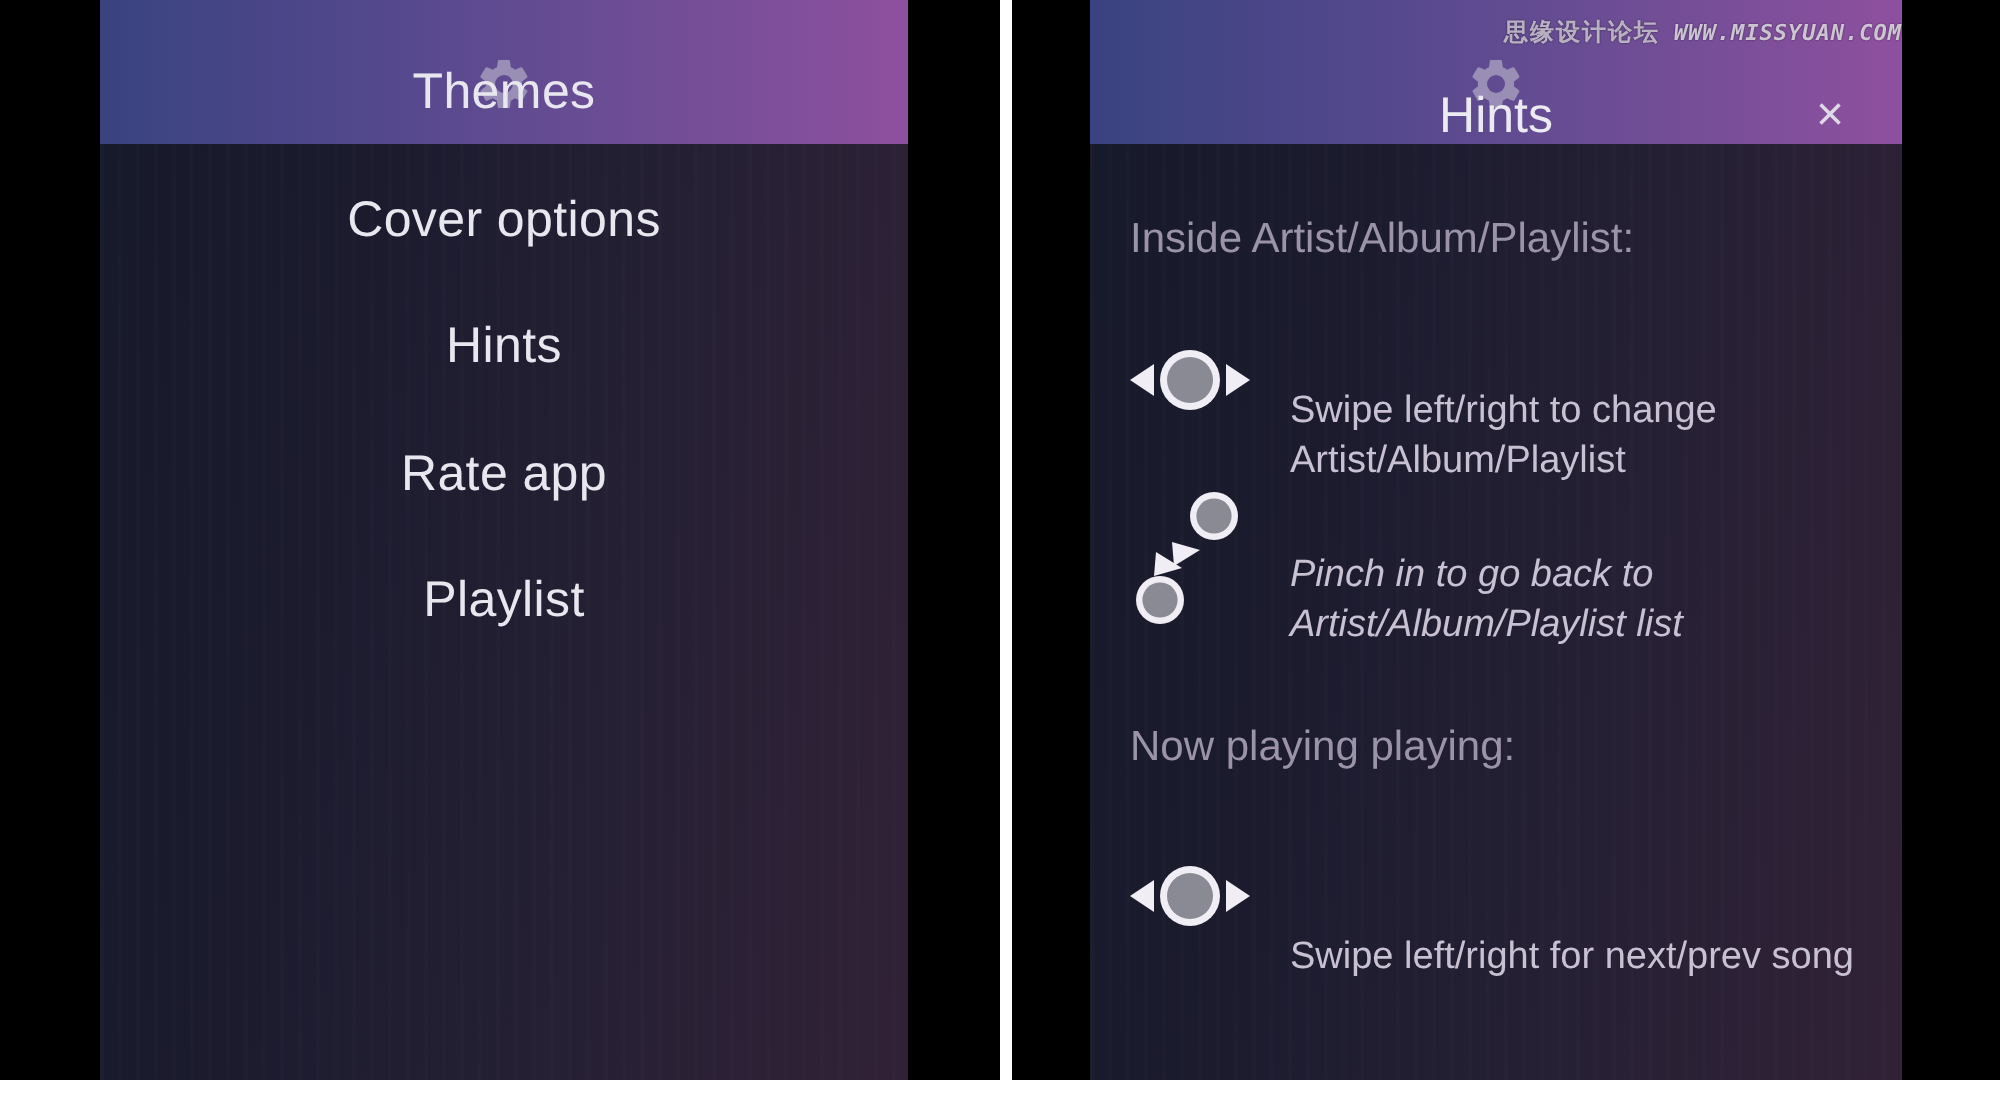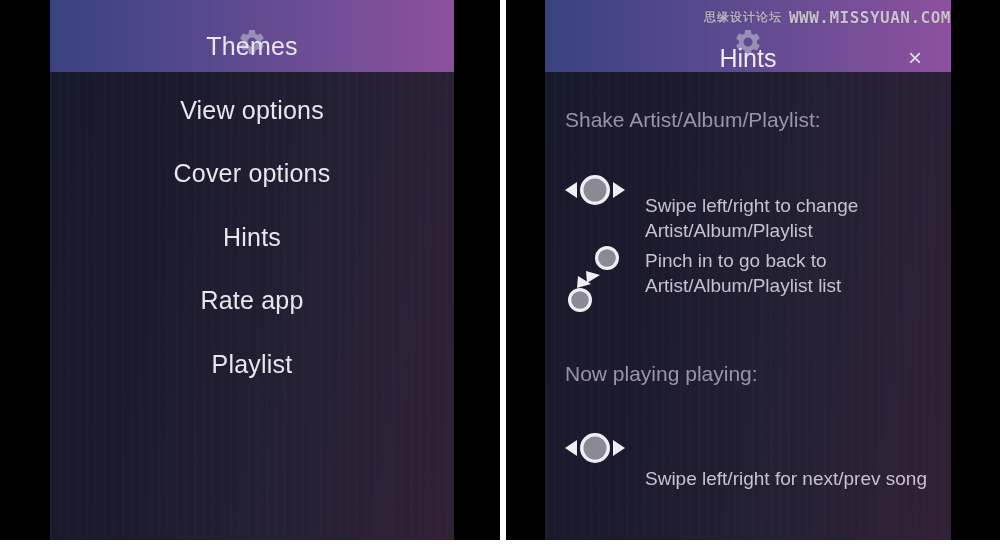--- a/index.html
+++ b/index.html
@@ -167,21 +167,21 @@
     position: absolute;
     left: 88px;
     top: 0;
     width: 300px;
     color: #c7c1d2;
     font-size: 19px;
     font-weight: 300;
     line-height: 25px;
   }
   .hr-1 .hint-text { top: 1px; margin-top: 32px; }
-  .hr-2 .hint-text { top: 8px; }
+  .hr-2 .hint-text { top: 35px; font-style: italic; }
   .hr-3 .hint-text { top: 12px; margin-top: 36px; }
   .hr-2 .hint-icon { width: 76px; height: 80px; }
 
   
   .watermark {
     position: absolute;
     right: 49px;
     top: 8px;
     display: flex;
     align-items: center;
@@ -192,25 +192,26 @@
   .wm-cn {
     color: rgba(235,230,240,0.72);
     font-size: 12px;
     font-weight: 700;
     letter-spacing: 1px;
     font-family: "DejaVu Sans", sans-serif;
     text-shadow: 0 0 1px rgba(0,0,0,0.6);
   }
   .wm-en {
     color: rgba(240,236,244,0.80);
-    font-size: 16px;
+    font-size: 11px;
     font-weight: 700;
     letter-spacing: 0.5px;
     font-family: "DejaVu Sans Mono", monospace;
     text-shadow: 0 0 1px rgba(0,0,0,0.6);
+    font-style: italic;
   }
 </style>
 </head>
 <body>
 
 <div class="stage">
 
   <div class="bezel b1"></div>
   <div class="bezel b2"></div>
   <div class="bezel b3"></div>
@@ -222,21 +223,20 @@
     <div class="panel-header">
       <span class="gear-wrap">
         <svg width="30" height="30" viewBox="0 0 24 24">
           <path fill="rgba(200,198,212,0.55)" d="M19.14 12.94a7.07 7.07 0 0 0 0-1.88l2.03-1.58a.5.5 0 0 0 .12-.64l-1.92-3.32a.5.5 0 0 0-.6-.22l-2.39.96a7.3 7.3 0 0 0-1.63-.94l-.36-2.54a.5.5 0 0 0-.5-.42h-3.84a.5.5 0 0 0-.5.42l-.36 2.54c-.58.24-1.13.55-1.63.94l-2.39-.96a.5.5 0 0 0-.6.22L2.65 8.84a.5.5 0 0 0 .12.64l2.03 1.58a7.07 7.07 0 0 0 0 1.88L2.77 14.5a.5.5 0 0 0-.12.64l1.92 3.32c.13.23.4.32.6.22l2.39-.96c.5.39 1.05.7 1.63.94l.36 2.54c.04.24.25.42.5.42h3.84c.25 0 .46-.18.5-.42l.36-2.54c.58-.24 1.13-.55 1.63-.94l2.39.96c.21.1.47.01.6-.22l1.92-3.32a.5.5 0 0 0-.12-.64l-2.03-1.58zM12 15.6A3.6 3.6 0 1 1 12 8.4a3.6 3.6 0 0 1 0 7.2z"></path>
         </svg>
       </span>
     </div>
 
     <nav class="menu">
       <a class="menu-item">Themes</a>
-      <a class="menu-item">View options</a>
       <a class="menu-item">Cover options</a>
       <a class="menu-item">Hints</a>
       <a class="menu-item">Rate app</a>
       <a class="menu-item">Playlist</a>
     </nav>
   </div>
 
   <div class="panel right">
     <div class="panel-body"></div>
 
@@ -248,21 +248,21 @@
       </span>
     </div>
 
     <div class="hints">
 
       <div class="hints-titlebar">
         <div class="hints-title">Hints</div>
         <div class="close-btn">×</div>
       </div>
 
-      <div class="section-heading sh-1">Shake Artist/Album/Playlist:</div>
+      <div class="section-heading sh-1">Inside Artist/Album/Playlist:</div>
 
       <div class="hint-row hr-1">
         <span class="hint-icon">
           <svg width="76" height="60" viewBox="0 0 76 60">
             <polygon points="8,30 20,22 20,38" fill="#f0eef4"></polygon>
             <polygon points="68,30 56,22 56,38" fill="#f0eef4"></polygon>
             <circle cx="38" cy="30" r="15" fill="#f0eef4"></circle>
             <circle cx="38" cy="30" r="11.5" fill="#8a8a95"></circle>
           </svg>
         </span>

